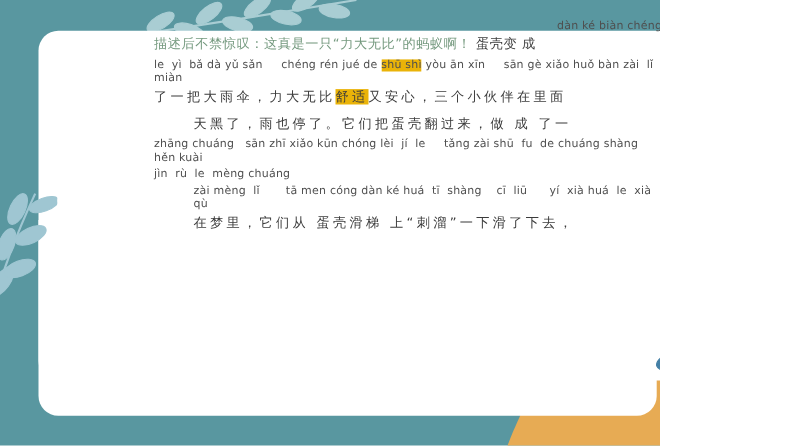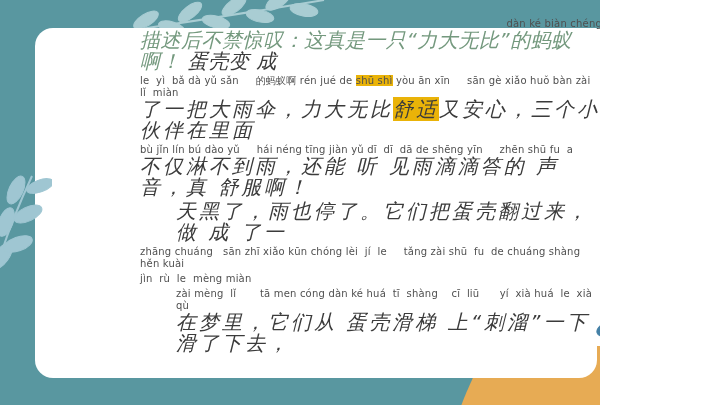--- a/index.html
+++ b/index.html
@@ -39,25 +39,24 @@
     z-index:5;
   }
   .line{margin-bottom:3px;}
   .pinyin{
     font-size:10px;line-height:12px;
     color:#4f4f4f;
     white-space:pre-wrap;
     letter-spacing:0.2px;
   }
   .cn{
-    font-size:20px;line-height:21px;
+    font-size:12px;line-height:21px;
     color:#3b3b3b;
     white-space:pre-wrap;
     letter-spacing:3px;
-    font-style:italic;
   }
   .line.indent .pinyin,.line.indent .cn{padding-left:36px;}
   .pinyin.align-right{text-align:right;}
   .seg-green{color:#74997e;}
   .seg-highlight{background:#eab308;}
   .ls-tight{letter-spacing:0.5px;}
 </style>
 </head>
 <body>
 
@@ -109,35 +108,31 @@
       <ellipse cx="120" cy="108" rx="18" ry="8" transform="rotate(-30 120 108)"></ellipse>
     </g>
   </svg>
 
   <div id="text-block">
       <div class="line">
         <div class="pinyin align-right"><span class="">dàn ké biàn chéng</span></div>
         <div class="cn ls-tight"><span class="seg-green">描述后不禁惊叹：这真是一只“力大无比”的蚂蚁啊！</span><span class=""> 蛋壳变 成</span></div>
       </div>
       <div class="line">
-        <div class="pinyin"><span class="">le  yì  bǎ dà yǔ sǎn     的蚂蚁啊 rén jué de </span><span class="seg-highlight">shū shì</span><span class=""> yòu ān xīn     sān gè xiǎo huǒ bàn zài  lǐ  miàn</span></div>
+        <div class="pinyin"><span class="">le  yì  bǎ dà yǔ sǎn     chéng rén jué de </span><span class="seg-highlight">shū shì</span><span class=""> yòu ān xīn     sān gè xiǎo huǒ bàn zài  lǐ  miàn</span></div>
         <div class="cn"><span class="">了一把大雨伞，力大无比</span><span class="seg-highlight">舒适</span><span class="">又安心，三个小伙伴在里面</span></div>
-      </div>
-      <div class="line">
-        <div class="pinyin"><span class="">bù jǐn lín bú dào yǔ     hái néng tīng jiàn yǔ dī  dī  dā de shēng yīn     zhēn shū fu  a</span></div>
-        <div class="cn"><span class="">不仅淋不到雨，还能 听 见雨滴滴答的 声 音，真 舒服啊！</span></div>
       </div>
       <div class="line indent">
         <div class="cn"><span class="">天黑了，雨也停了。它们把蛋壳翻过来，做 成 了一</span></div>
       </div>
       <div class="line">
         <div class="pinyin"><span class="">zhāng chuáng   sān zhī xiǎo kūn chóng lèi  jí  le     tǎng zài shū  fu  de chuáng shàng    hěn kuài</span></div>
       </div>
       <div class="line">
-        <div class="pinyin"><span class="">jìn  rù  le  mèng miàn</span></div>
+        <div class="pinyin"><span class="">jìn  rù  le  mèng chuáng</span></div>
       </div>
       <div class="line indent">
         <div class="pinyin"><span class="">zài mèng  lǐ       tā men cóng dàn ké huá  tī  shàng    cī  liū      yí  xià huá  le  xià  qù</span></div>
         <div class="cn"><span class="">在梦里，它们从 蛋壳滑梯 上“刺溜”一下滑了下去，</span></div>
       </div>
     </div>
 
 </div>
 
 </body></html>

